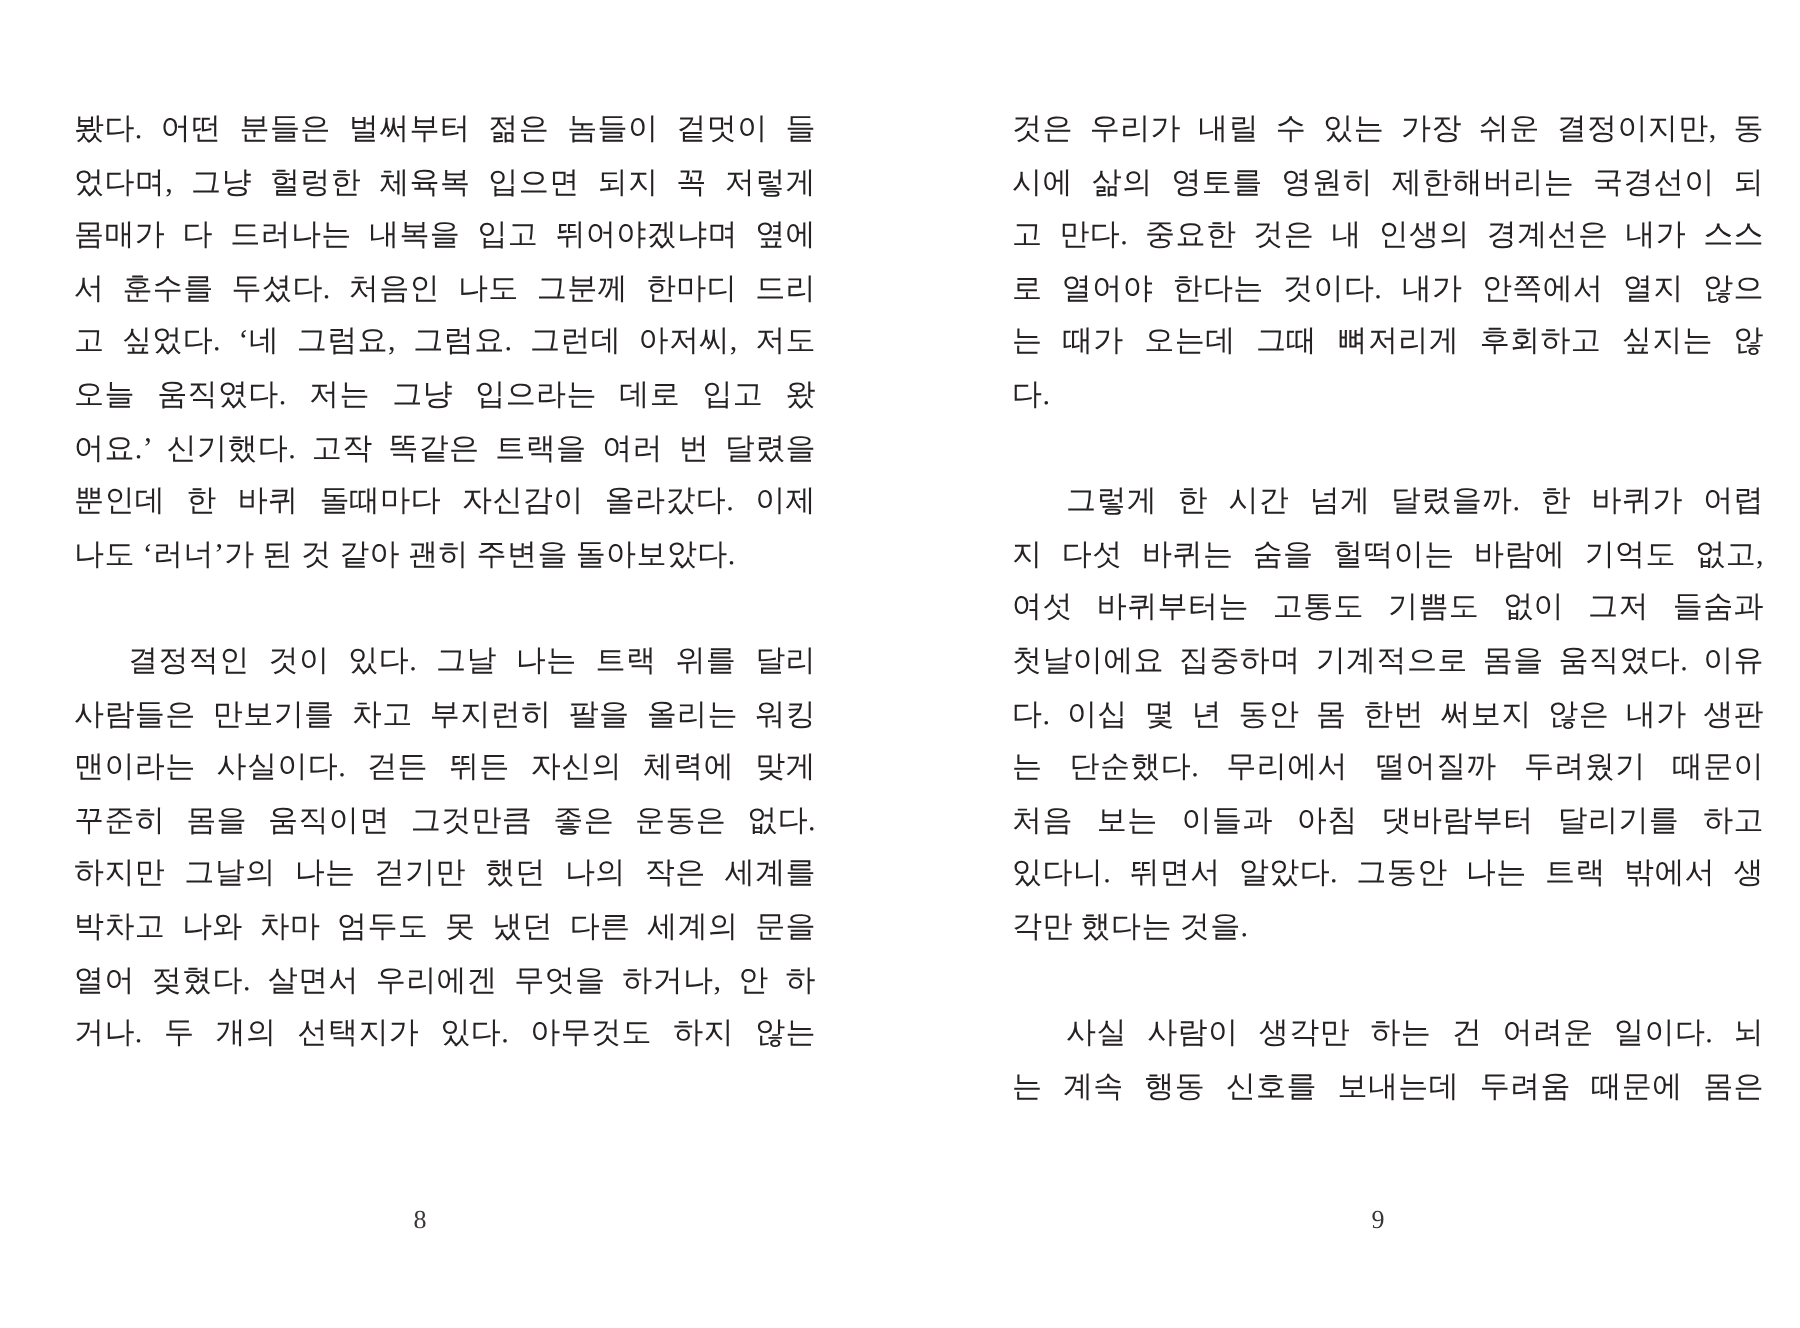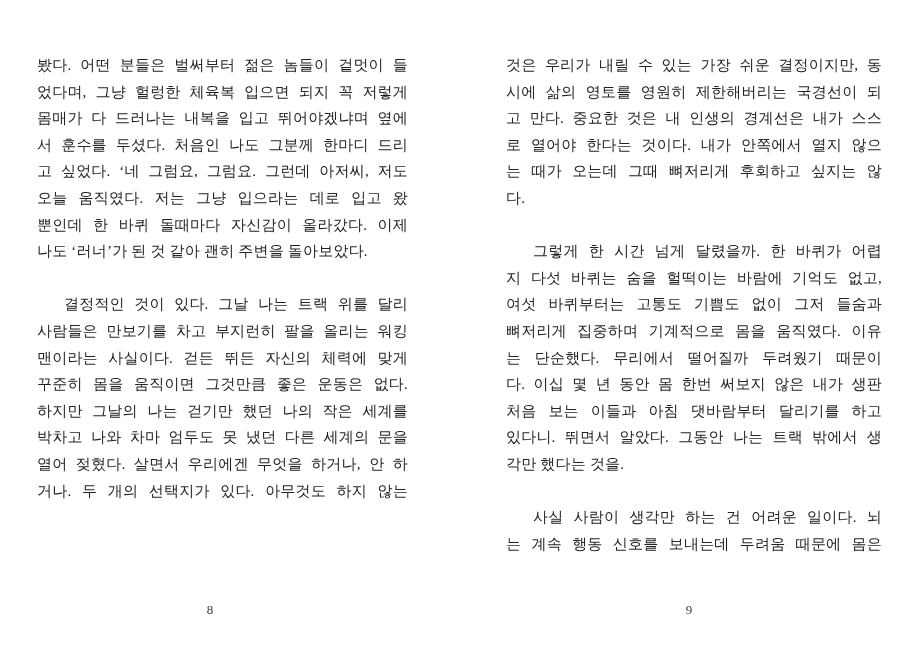--- a/index.html
+++ b/index.html
@@ -60,20 +60,21 @@
 <div class="book-spread">
 
   <div class="page-body left">
     <div class="paragraph">
       <div class="line">봤다. 어떤 분들은 벌써부터 젊은 놈들이 겉멋이 들</div>
       <div class="line">었다며, 그냥 헐렁한 체육복 입으면 되지 꼭 저렇게</div>
       <div class="line">몸매가 다 드러나는 내복을 입고 뛰어야겠냐며 옆에</div>
       <div class="line">서 훈수를 두셨다. 처음인 나도 그분께 한마디 드리</div>
       <div class="line">고 싶었다. ‘네 그럼요, 그럼요. 그런데 아저씨, 저도</div>
       <div class="line">오늘 움직였다. 저는 그냥 입으라는 데로 입고 왔</div>
+      <div class="line">어요.’ 신기했다. 고작 똑같은 트랙을 여러 번 달렸을</div>
       <div class="line">뿐인데 한 바퀴 돌때마다 자신감이 올라갔다. 이제</div>
       <div class="line end">나도 ‘러너’가 된 것 같아 괜히 주변을 돌아보았다.</div>
     </div>
     <div class="paragraph">
       <div class="line indent">결정적인 것이 있다. 그날 나는 트랙 위를 달리</div>
       <div class="line">사람들은 만보기를 차고 부지런히 팔을 올리는 워킹</div>
       <div class="line">맨이라는 사실이다. 걷든 뛰든 자신의 체력에 맞게</div>
       <div class="line">꾸준히 몸을 움직이면 그것만큼 좋은 운동은 없다.</div>
       <div class="line">하지만 그날의 나는 걷기만 했던 나의 작은 세계를</div>
       <div class="line">박차고 나와 차마 엄두도 못 냈던 다른 세계의 문을</div>
@@ -88,23 +89,23 @@
       <div class="line">시에 삶의 영토를 영원히 제한해버리는 국경선이 되</div>
       <div class="line">고 만다. 중요한 것은 내 인생의 경계선은 내가 스스</div>
       <div class="line">로 열어야 한다는 것이다. 내가 안쪽에서 열지 않으</div>
       <div class="line">는 때가 오는데 그때 뼈저리게 후회하고 싶지는 않</div>
       <div class="line end">다.</div>
     </div>
     <div class="paragraph">
       <div class="line indent">그렇게 한 시간 넘게 달렸을까. 한 바퀴가 어렵</div>
       <div class="line">지 다섯 바퀴는 숨을 헐떡이는 바람에 기억도 없고,</div>
       <div class="line">여섯 바퀴부터는 고통도 기쁨도 없이 그저 들숨과</div>
-      <div class="line">뼈저리게 집중하며 기계적으로 몸을 움직였다. 이유</div>
+      <div class="line">첫날이에요 집중하며 기계적으로 몸을 움직였다. 이유</div>
+      <div class="line">다. 이십 몇 년 동안 몸 한번 써보지 않은 내가 생판</div>
       <div class="line">는 단순했다. 무리에서 떨어질까 두려웠기 때문이</div>
-      <div class="line">다. 이십 몇 년 동안 몸 한번 써보지 않은 내가 생판</div>
       <div class="line">처음 보는 이들과 아침 댓바람부터 달리기를 하고</div>
       <div class="line">있다니. 뛰면서 알았다. 그동안 나는 트랙 밖에서 생</div>
       <div class="line end">각만 했다는 것을.</div>
     </div>
     <div class="paragraph">
       <div class="line indent">사실 사람이 생각만 하는 건 어려운 일이다. 뇌</div>
       <div class="line">는 계속 행동 신호를 보내는데 두려움 때문에 몸은</div>
     </div>
   </div>
 

